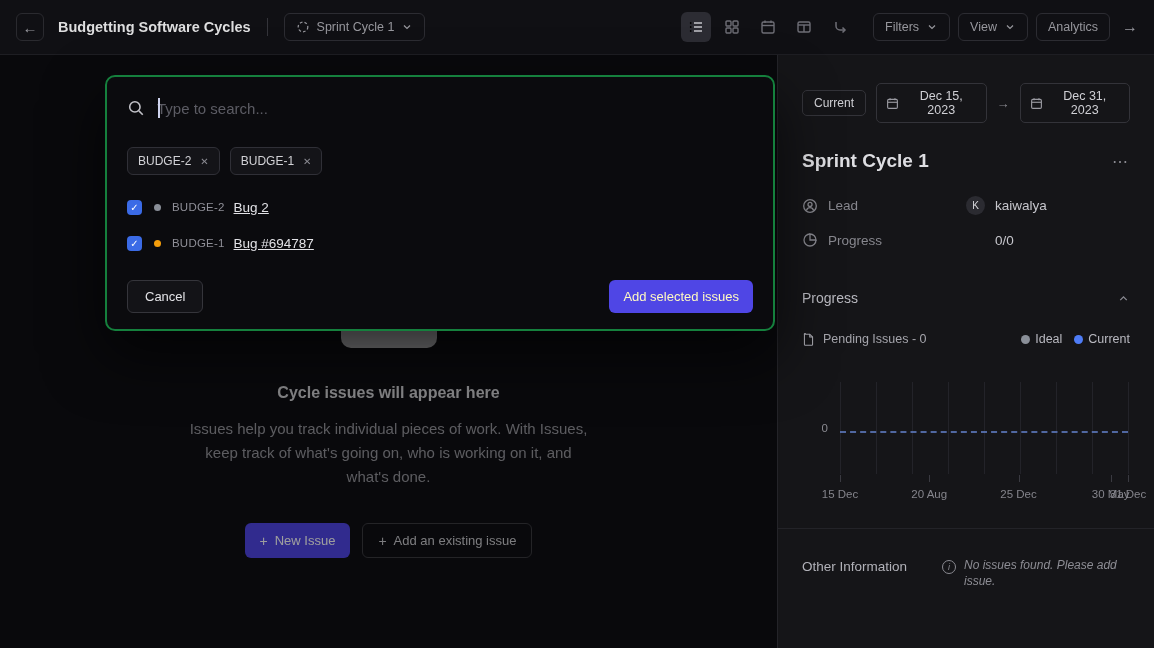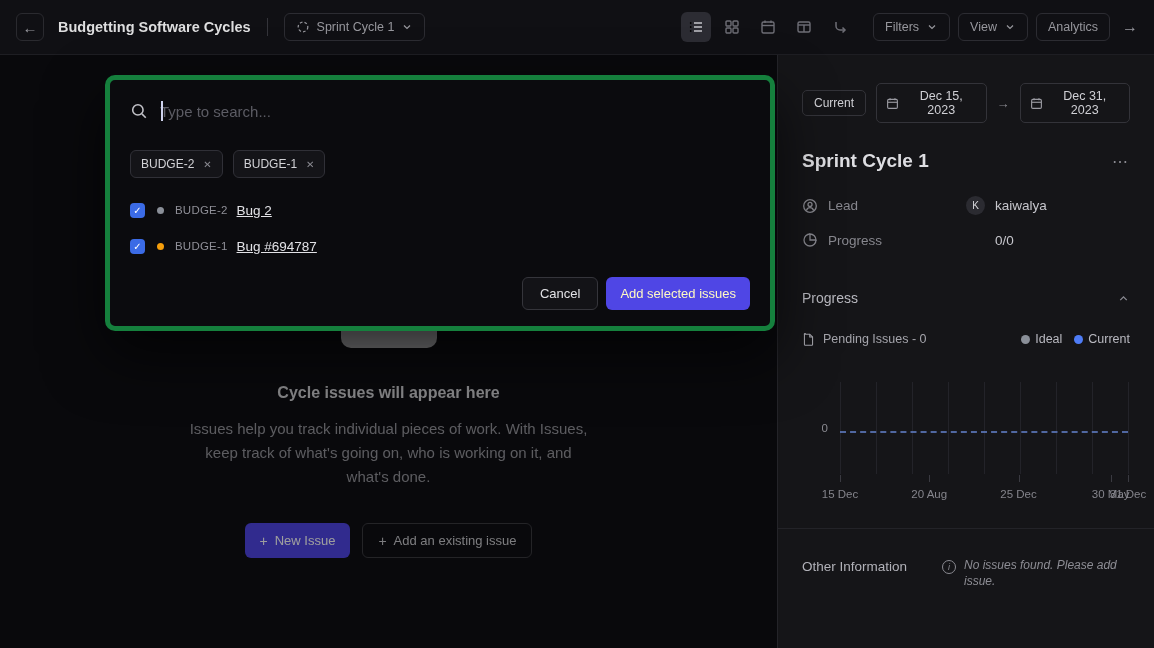--- a/index.html
+++ b/index.html
@@ -38,41 +38,41 @@
   .empty-btns { margin-top:34px; display:flex; justify-content:center; gap:12px; }
   .btn-primary { display:inline-flex; align-items:center; gap:7px; background:#4f46e5; color:#fff;
     border:none; border-radius:6px; padding:9px 15px; font-size:13px; cursor:pointer; }
   .btn-outline { display:inline-flex; align-items:center; gap:7px; background:transparent; color:#c9c9ce;
     border:1px solid #3a3a40; border-radius:6px; padding:9px 15px; font-size:13px; cursor:pointer; }
   .plus-glyph { font-size:14px; line-height:1; }
   .overlay { position:absolute; inset:0; background:rgba(0,0,0,0.38); z-index:5; }
 
   
   .modal { position:absolute; left:105px; top:75px; width:670px; height:256px; z-index:10;
-    background:#0b0b0e; border:5px solid #15803d; border-radius:10px;
+    background:#0b0b0e; border:2px solid #15803d; border-radius:10px;
     box-shadow:0 24px 60px rgba(0,0,0,.65); padding:18px 20px 16px; display:flex; flex-direction:column; }
   .search-row { display:flex; align-items:center; gap:12px; height:26px; position:relative; }
   .search-input { flex:1; background:transparent; border:none; outline:none; color:#e4e4e8;
     font-size:15px; font-family:inherit; }
   .search-input::placeholder { color:#5c5c64; }
   .caret { position:absolute; left:31px; top:3px; width:1.5px; height:20px; background:#cfd3ee; }
   .chips-row { margin-top:26px; display:flex; gap:10px; }
   .chip { display:inline-flex; align-items:center; gap:9px; border:1px solid #303037; background:#141418;
     border-radius:6px; padding:6px 10px; font-size:12px; color:#d2d2d6; cursor:pointer; }
   .chip-x { color:#8a8a91; font-size:10px; }
   .issue-list { margin-top:14px; }
   .issue-row { display:flex; align-items:center; height:36px; cursor:pointer; }
   .cbx { width:15px; height:15px; border-radius:4px; background:#3b6be6; color:#fff; font-size:10px;
     display:flex; align-items:center; justify-content:center; }
   .dot { width:7px; height:7px; border-radius:50%; margin-left:12px; }
   .dot-gray { background:#8a8f98; }
   .dot-orange { background:#f59e0b; }
   .issue-id { margin-left:11px; font-size:11.5px; color:#8f8f97; letter-spacing:.2px; }
   .issue-title { margin-left:9px; font-size:13.5px; color:#e2e2e6;text-decoration:underline; }
-  .modal-footer { margin-top:auto; display:flex; justify-content:flex-end; gap:8px; }
+  .modal-footer { margin-top:auto; display:flex; justify-content:space-between; gap:27px; }
   .btn-cancel { border:1px solid #35353b; background:#131317; color:#e2e2e6; font-size:13px;
     padding:8px 17px; border-radius:6px; cursor:pointer; }
   .btn-submit { border:none; background:#4f46e5; color:#fef9c3; font-size:13px; padding:8px 14px;
     border-radius:6px; cursor:pointer; }
 
   
   aside { width:377px; min-width:377px; background:#151518; border-left:1px solid #242429;
     padding:28px 24px 0; }
   .sb-toprow { display:flex; align-items:center; gap:10px; }
   .badge { border:1px solid #333339; border-radius:5px; padding:5px 11px; font-size:12px; color:#d0d0d5;

